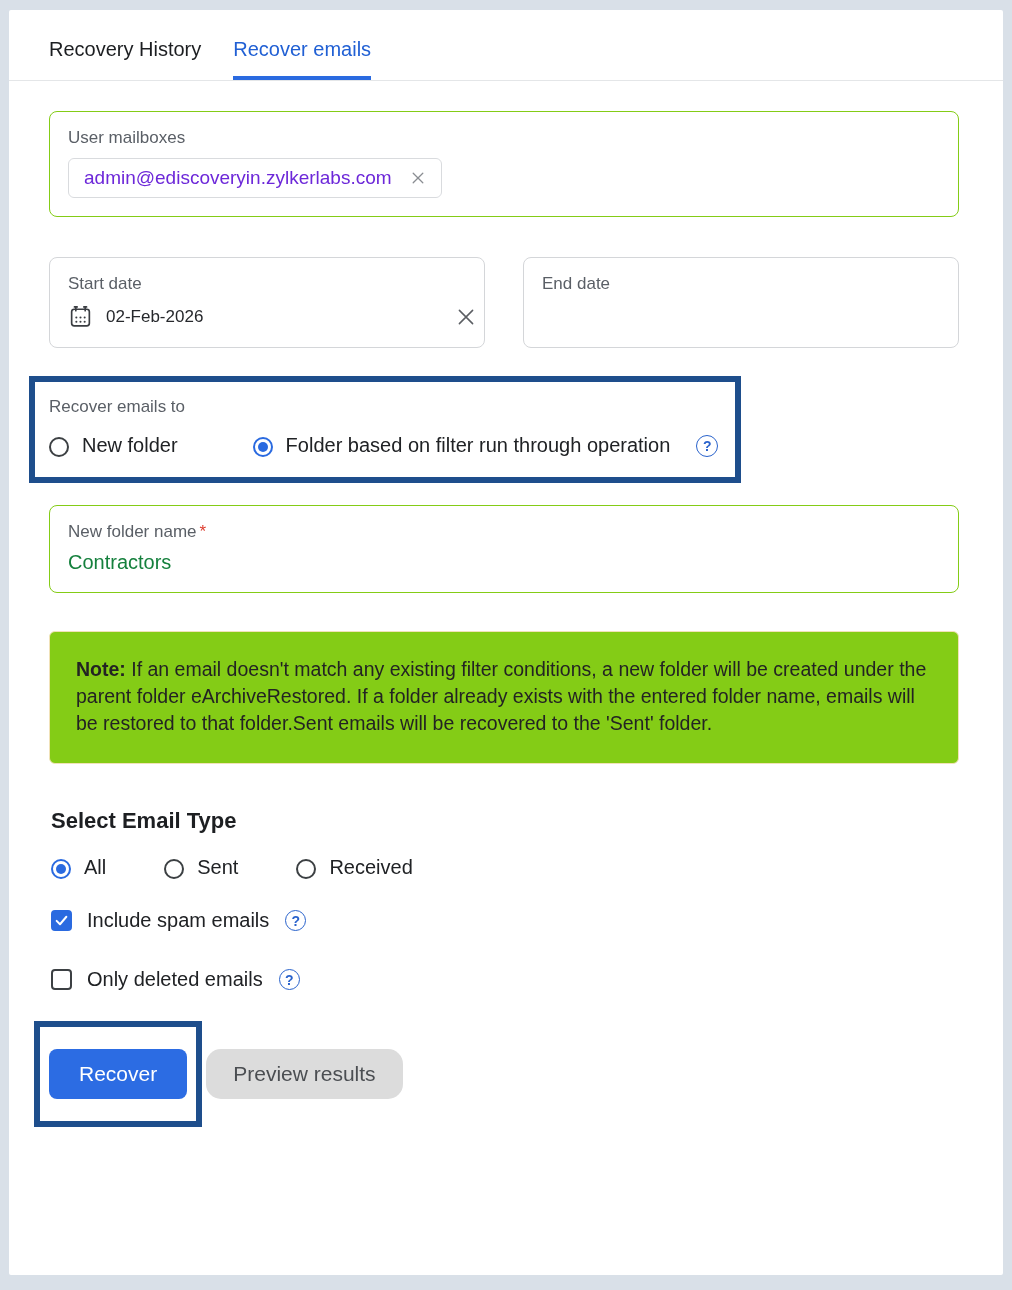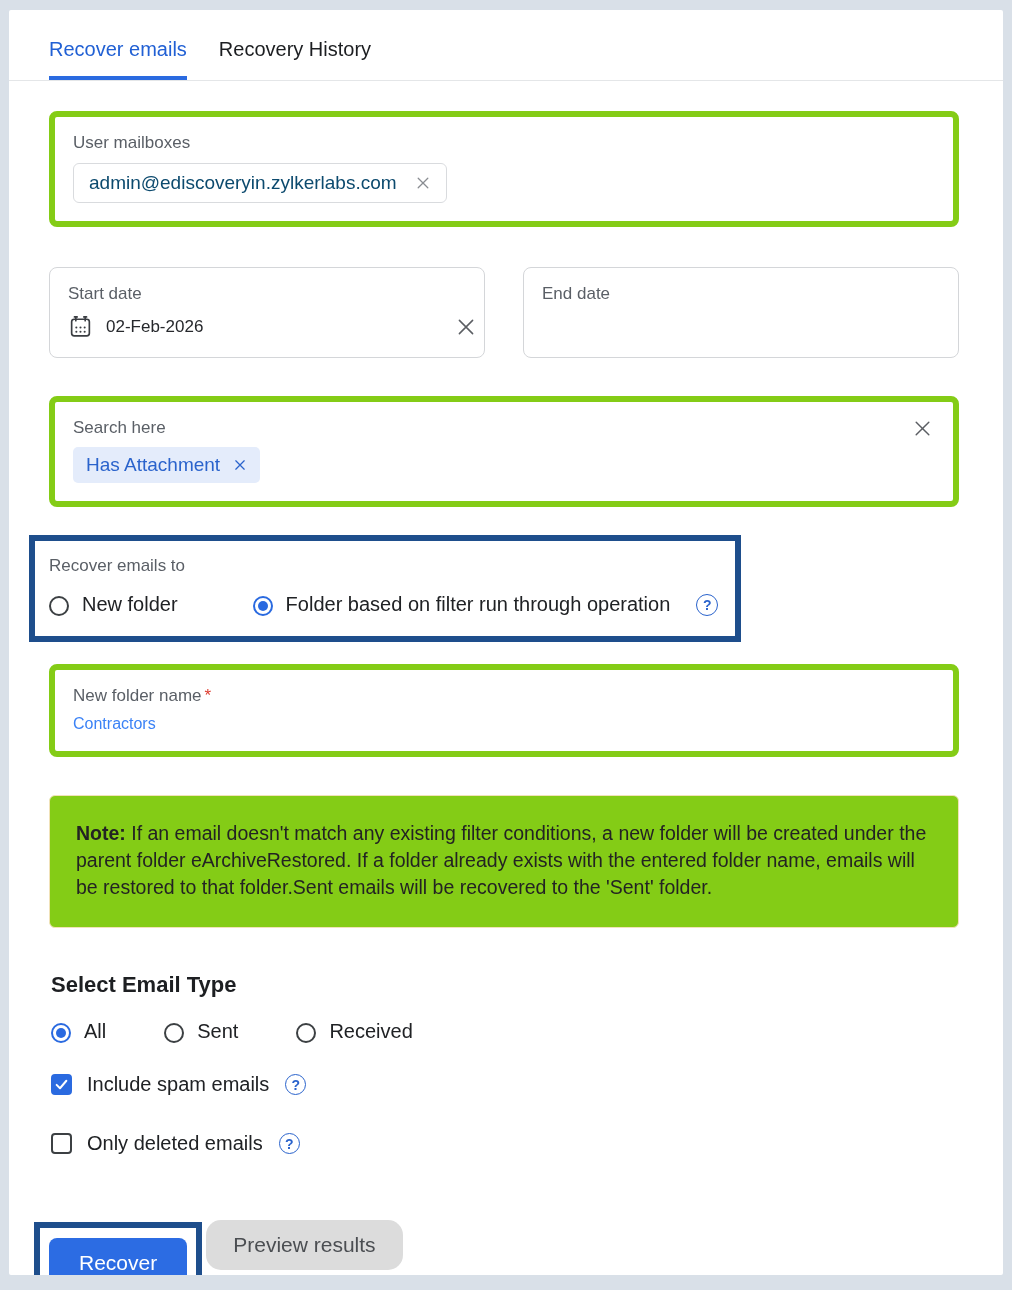--- a/index.html
+++ b/index.html
@@ -27,36 +27,36 @@
     padding-bottom:15px;
     cursor:pointer;
   }
   .tab.active {
     color:#2160d4;
     border-bottom:4px solid #2a6ae0;
   }
 
   
   .field {
-    border:6px solid #84cc16;
+    border:1px solid #84cc16;
     border-radius:8px;
     margin:15px 44px 0 40px;
     padding:16px 2px 18px 18px;
     position:relative;
     background:#fff;
   }
   .flabel { font-size:17px; color:#5a5f66; }
   .req { color:#dd3c2e; margin-left:3px; font-size:17px; }
 
   .mailbox-field { margin-top:30px; }
   .chip-mailbox {
     display:inline-flex; align-items:center; gap:18px;
     border:1px solid #d9dbde; border-radius:6px;
     padding:8px 15px; margin-top:10px;
-    font-size:19px; color:#0c4a6e;
+    font-size:19px; color:#6d28d9;
     background:#fff; cursor:default;
   }
 
   
   .dates-row { display:flex; gap:38px; margin:40px 44px 0 40px; }
   .date-field {
     flex:1; border:1px solid #d4d6d9; border-radius:8px;
     padding:16px 7px 18px 18px; background:#fff;
   }
   .date-value-row {
@@ -98,21 +98,21 @@
   .help {
     width:22px; height:22px; border-radius:50%;
     border:1.5px solid #2a63cc; color:#2a63cc;
     display:inline-flex; align-items:center; justify-content:center;
     font-size:14px; font-weight:700; margin-left:13px; cursor:pointer;
     flex:0 0 auto;
   }
 
   
   .folder-field { margin-top:22px; }
-  .folder-value { font-size:16px; color:#3b82f6; margin-top:9px; }
+  .folder-value { font-size:20px; color:#15803d; margin-top:9px; }
 
   
   .note-box {
     margin:38px 44px 0 40px;
     background:#84cc16; border:1px solid #f1e2b8; border-radius:6px;
     padding:24px 17px 26px 26px;
     font-size:19.5px; line-height:27px; color:#232323;
   }
   .note-box b { font-weight:700; }
 
@@ -131,41 +131,40 @@
     cursor:pointer; flex:0 0 auto;
   }
   .checkbox.checked { background:#2a6ae0; border-color:#2a6ae0; }
   .check-label { font-size:20px; color:#202225; margin-left:15px; }
   .check-row .help { width:21px; height:21px; margin-left:16px; }
 
   
   .btn-row { display:flex; align-items:center; margin:30px 0 0 25px; }
   .btn-hl {
     border:6px solid #1e4e8c; background:#fff;
-    padding:10px 9px;
-    margin-top:37px;
+    padding:22px 9px;
   }
   .btn {
     border:none; border-radius:8px; font-size:21px;
     font-family:"Liberation Sans","DejaVu Sans",sans-serif;
     padding:13px 30px; cursor:pointer;
   }
   .btn-recover { background:#2c6ce3; color:#ffffff; }
   .btn-preview { background:#dcdcdc; color:#4b4e52; margin-left:4px; padding:13px 27px;border-radius:15px; }
 
   .x-icon { display:inline-block; cursor:pointer; line-height:0; }
 </style>
 </head>
 <body>
 
 <div class="page">
 
   <div class="tabbar">
+    <div class="tab">Recovery History</div>
     <div class="tab active">Recover emails</div>
-    <div class="tab">Recovery History</div>
   </div>
 
   <div class="field mailbox-field">
     <div class="flabel">User mailboxes</div>
     <div class="chip-mailbox">
       <span>admin@ediscoveryin.zylkerlabs.com</span>
       <span class="x-icon">
         <svg width="16" height="16" viewBox="0 0 20 20">
             <path d="M4 4 L16 16 M16 4 L4 16" stroke="#8a8d92" stroke-width="1.6" stroke-linecap="round" fill="none"></path>
           </svg>
@@ -198,36 +197,20 @@
             </svg>
         </span>
       </div>
     </div>
 
     <div class="date-field">
       <div class="flabel">End date</div>
     </div>
   </div>
 
-  <div class="field search-field">
-    <div class="flabel">Search here</div>
-    <div class="chip-filter">
-      <span>Has Attachment</span>
-      <span class="x-icon">
-        <svg width="14" height="14" viewBox="0 0 20 20">
-            <path d="M4 4 L16 16 M16 4 L4 16" stroke="#2a63cc" stroke-width="1.8" stroke-linecap="round" fill="none"></path>
-          </svg>
-      </span>
-    </div>
-    <span class="x-icon search-clear">
-      <svg width="21" height="21" viewBox="0 0 20 20">
-          <path d="M4 4 L16 16 M16 4 L4 16" stroke="#5b5e63" stroke-width="1.4" stroke-linecap="round" fill="none"></path>
-        </svg>
-    </span>
-  </div>
 
   <div class="hl-box">
     <div class="flabel">Recover emails to</div>
     <div class="radio-row">
       <div class="radio-opt">
         <span class="radio"></span>
         <span class="radio-label">New folder</span>
       </div>
       <div class="radio-opt">
         <span class="radio selected"></span>

